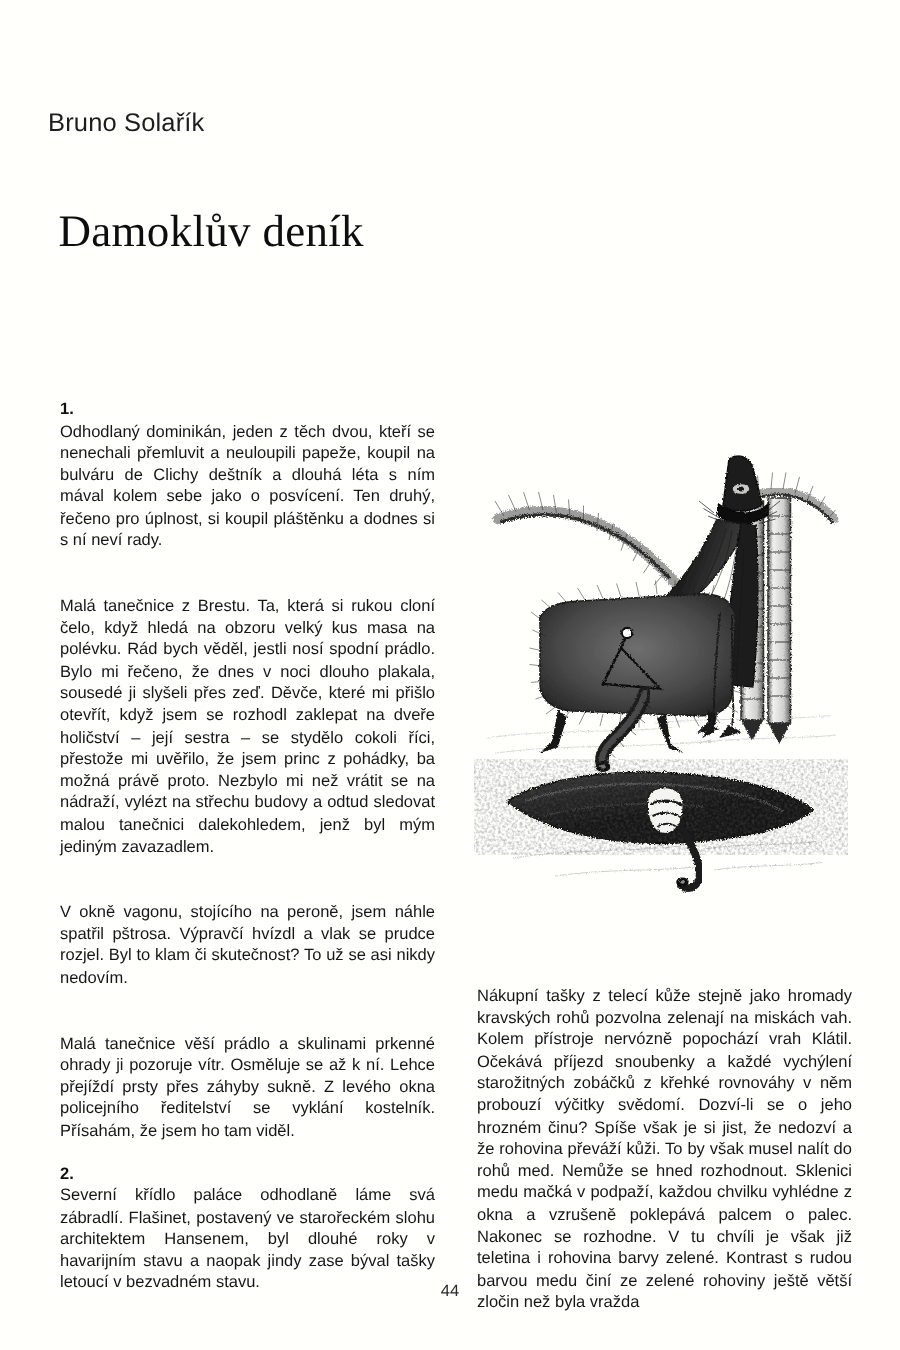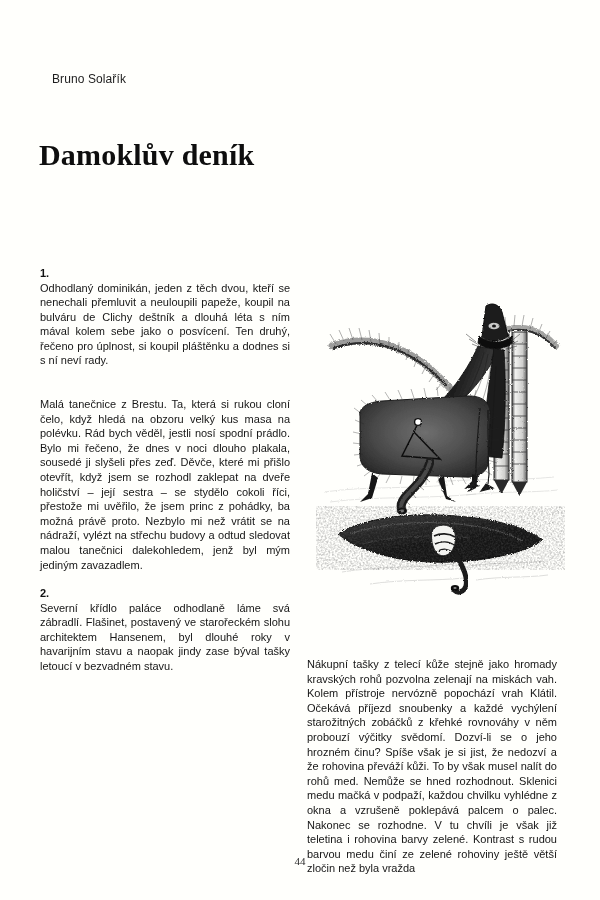--- a/index.html
+++ b/index.html
@@ -17,48 +17,48 @@
   }
 
   .page {
     position: absolute;
     inset: 0;
   }
 
   
   .author {
     position: absolute;
-    left: 52px;
+    left: 32px;
     top: 72px;
-    font-size: 12px;
+    font-size: 17px;
     letter-spacing: .1px;
     color: #1d1d1d;
     text-align: right;
   }
   .title {
     position: absolute;
     left: 39px;
     top: 118px;
     font-family: "Liberation Serif", serif;
-    font-weight: bold;
+    font-weight: normal;
     font-size: 30px;
     letter-spacing: .2px;
     color: #0e0e0e;
   }
 
   
   .col-left {
     position: absolute;
     left: 40px;
     top: 266px;
     width: 250px;
   }
   .col-right-bottom {
     position: absolute;
-    left: 307px;
+    left: 318px;
     top: 657px;
     width: 250px;
   }
 
   .sec-num {
     font-size: 11px;
     font-weight: bold;
     line-height: 14.5px;
     margin: 0 0 0 0;
     color: #111;
@@ -104,36 +104,37 @@
 
   
   .folio {
     position: absolute;
     left: 0;
     right: 0;
     top: 855px;
     text-align: center;
     font-size: 11px;
     color: #2a2a2a;
-    font-family: Liberation Serif, serif;
   }
 </style>
 </head>
 <body style="background: rgb(255, 255, 252);">
 
 <div class="page">
 
   <div class="author">Bruno Solařík</div>
 
   <h1 class="title">Damoklův deník</h1>
 
   <div class="col-left" id="col-left">
       <p class="sec-num">1.</p>
       <p class="para">Odhodlaný dominikán, jeden z těch dvou, kteří se nenechali přemluvit a neuloupili papeže, koupil na bulváru de Clichy deštník a dlouhá léta s ním mával kolem sebe jako o posvícení. Ten druhý, řečeno pro úplnost, si koupil pláštěnku a dodnes si s ní neví rady.</p>
       <p class="para">Malá tanečnice z Brestu. Ta, která si rukou cloní čelo, když hledá na obzoru velký kus masa na polévku. Rád bych věděl, jestli nosí spodní prádlo. Bylo mi řečeno, že dnes v noci dlouho plakala, sousedé ji slyšeli přes zeď. Děvče, které mi přišlo otevřít, když jsem se rozhodl zaklepat na dveře holičství – její sestra – se stydělo cokoli říci, přestože mi uvěřilo, že jsem princ z pohádky, ba možná právě proto. Nezbylo mi než vrátit se na nádraží, vylézt na střechu budovy a odtud sledovat malou tanečnici dalekohledem, jenž byl mým jediným zavazadlem.</p>
+      <p class="para">V okně vagonu, stojícího na peroně, jsem náhle spatřil pštrosa. Výpravčí hvízdl a vlak se prudce rozjel. Byl to klam či skutečnost? To už se asi nikdy nedovím.</p>
+      <p class="para">Malá tanečnice věší prádlo a skulinami prkenné ohrady ji pozoruje vítr. Osměluje se až k ní. Lehce přejíždí prsty přes záhyby sukně. Z levého okna policejního ředitelství se vyklání kostelník. Přísahám, že jsem ho tam viděl.</p>
       <p class="sec-num">2.</p>
       <p class="para">Severní křídlo paláce odhodlaně láme svá zábradlí. Flašinet, postavený ve starořeckém slohu architektem Hansenem, byl dlouhé roky v havarijním stavu a naopak jindy zase býval tašky letoucí v bezvadném stavu.</p>
     </div>
 
   <figure class="figure" style="margin:0;">
     <svg class="fig-img" viewBox="0 0 250 302" xmlns="http://www.w3.org/2000/svg" aria-hidden="true">
       <defs>
         <filter id="rough">
           <feTurbulence type="fractalNoise" baseFrequency="0.9" numOctaves="3" seed="7" result="n"></feTurbulence>
           <feDisplacementMap in="SourceGraphic" in2="n" scale="2.2" xChannelSelector="R" yChannelSelector="G"></feDisplacementMap>

